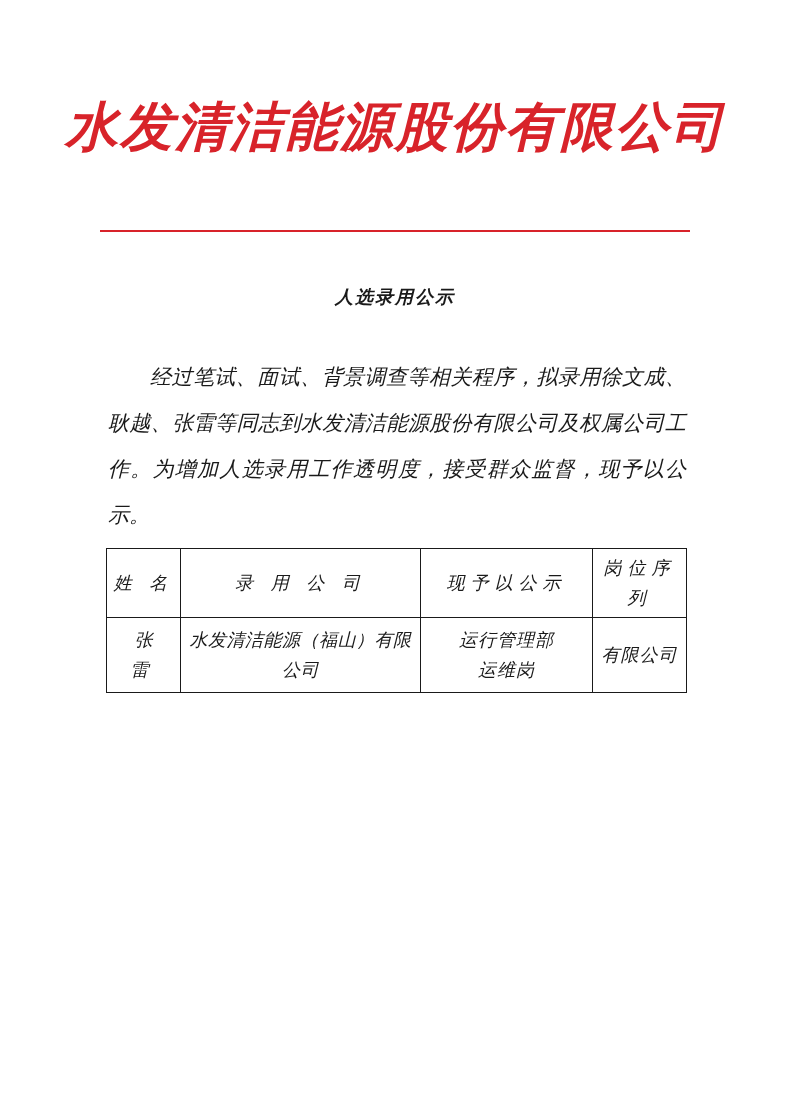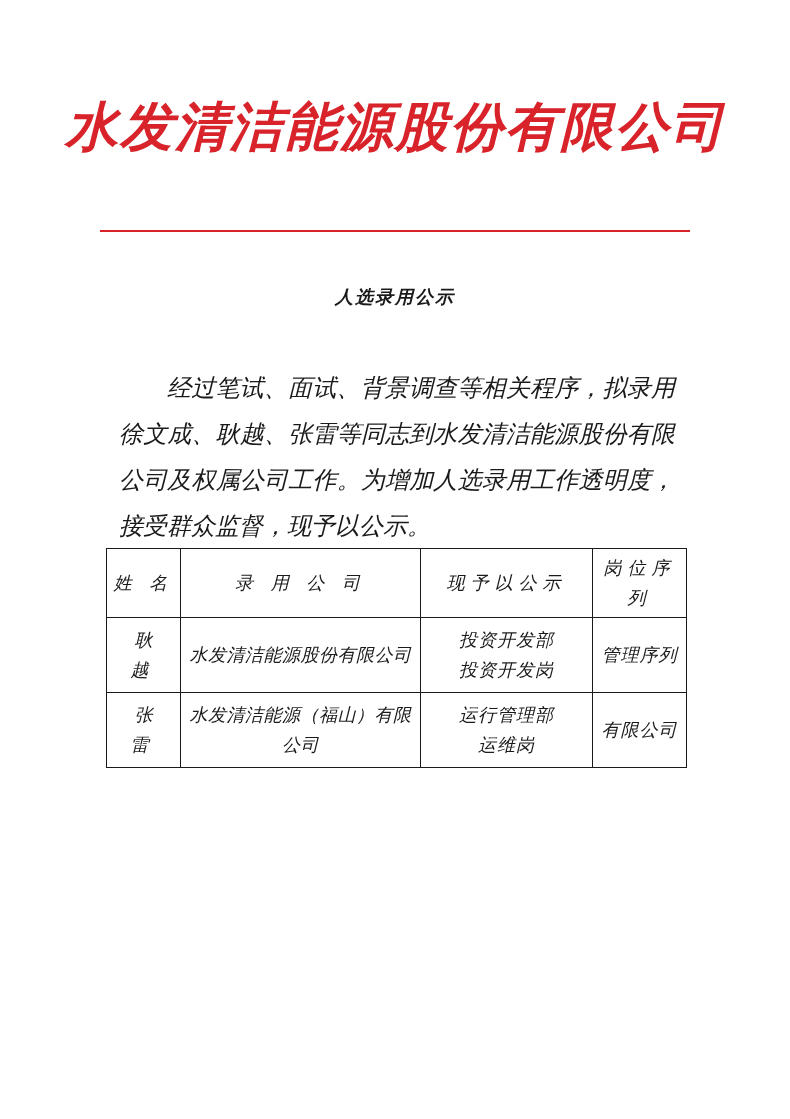--- a/index.html
+++ b/index.html
@@ -57,26 +57,26 @@
     font-size: 18px;
     letter-spacing: 2px;
   }
   
   .body-block {
     position: absolute;
     left: 108px;
     width: 578px;
   }
   .para {
-    font-size: 24px;
+    font-size: 21px;
     line-height: 46px;
     text-indent: 2em;
     text-align: justify;
     text-justify: inter-ideograph;
-    margin: 11px;
+    margin: 0;
   }
   #para-1 { top: 354px; }
   #para-2 { top: 840px; }
   
   .table-wrap {
     position: absolute;
     top: 548px;
     left: 106px;
     width: 580px;
   }
@@ -136,26 +136,20 @@
       <thead>
         <tr>
           <td>姓  名</td>
           <td>录  用  公  司</td>
           <td>现予以公示</td>
           <td>岗位序列</td>
         </tr>
       </thead>
       <tbody>
         <tr class="row-tall">
-          <td class="cell-name spaced">耿  越</td>
-          <td class="cell-company">水发清洁能源股份有限公司</td>
-          <td class="cell-dept">投资开发部<br>投资开发岗</td>
-          <td class="cell-seq">管理序列</td>
-        </tr>
-        <tr class="row-tall">
           <td class="cell-name spaced">张  雷</td>
           <td class="cell-company">水发清洁能源（福山）有限公司</td>
           <td class="cell-dept">运行管理部<br>运维岗</td>
           <td class="cell-seq">有限公司</td>
         </tr>
       </tbody>
     </table>
   </div>
 
 

